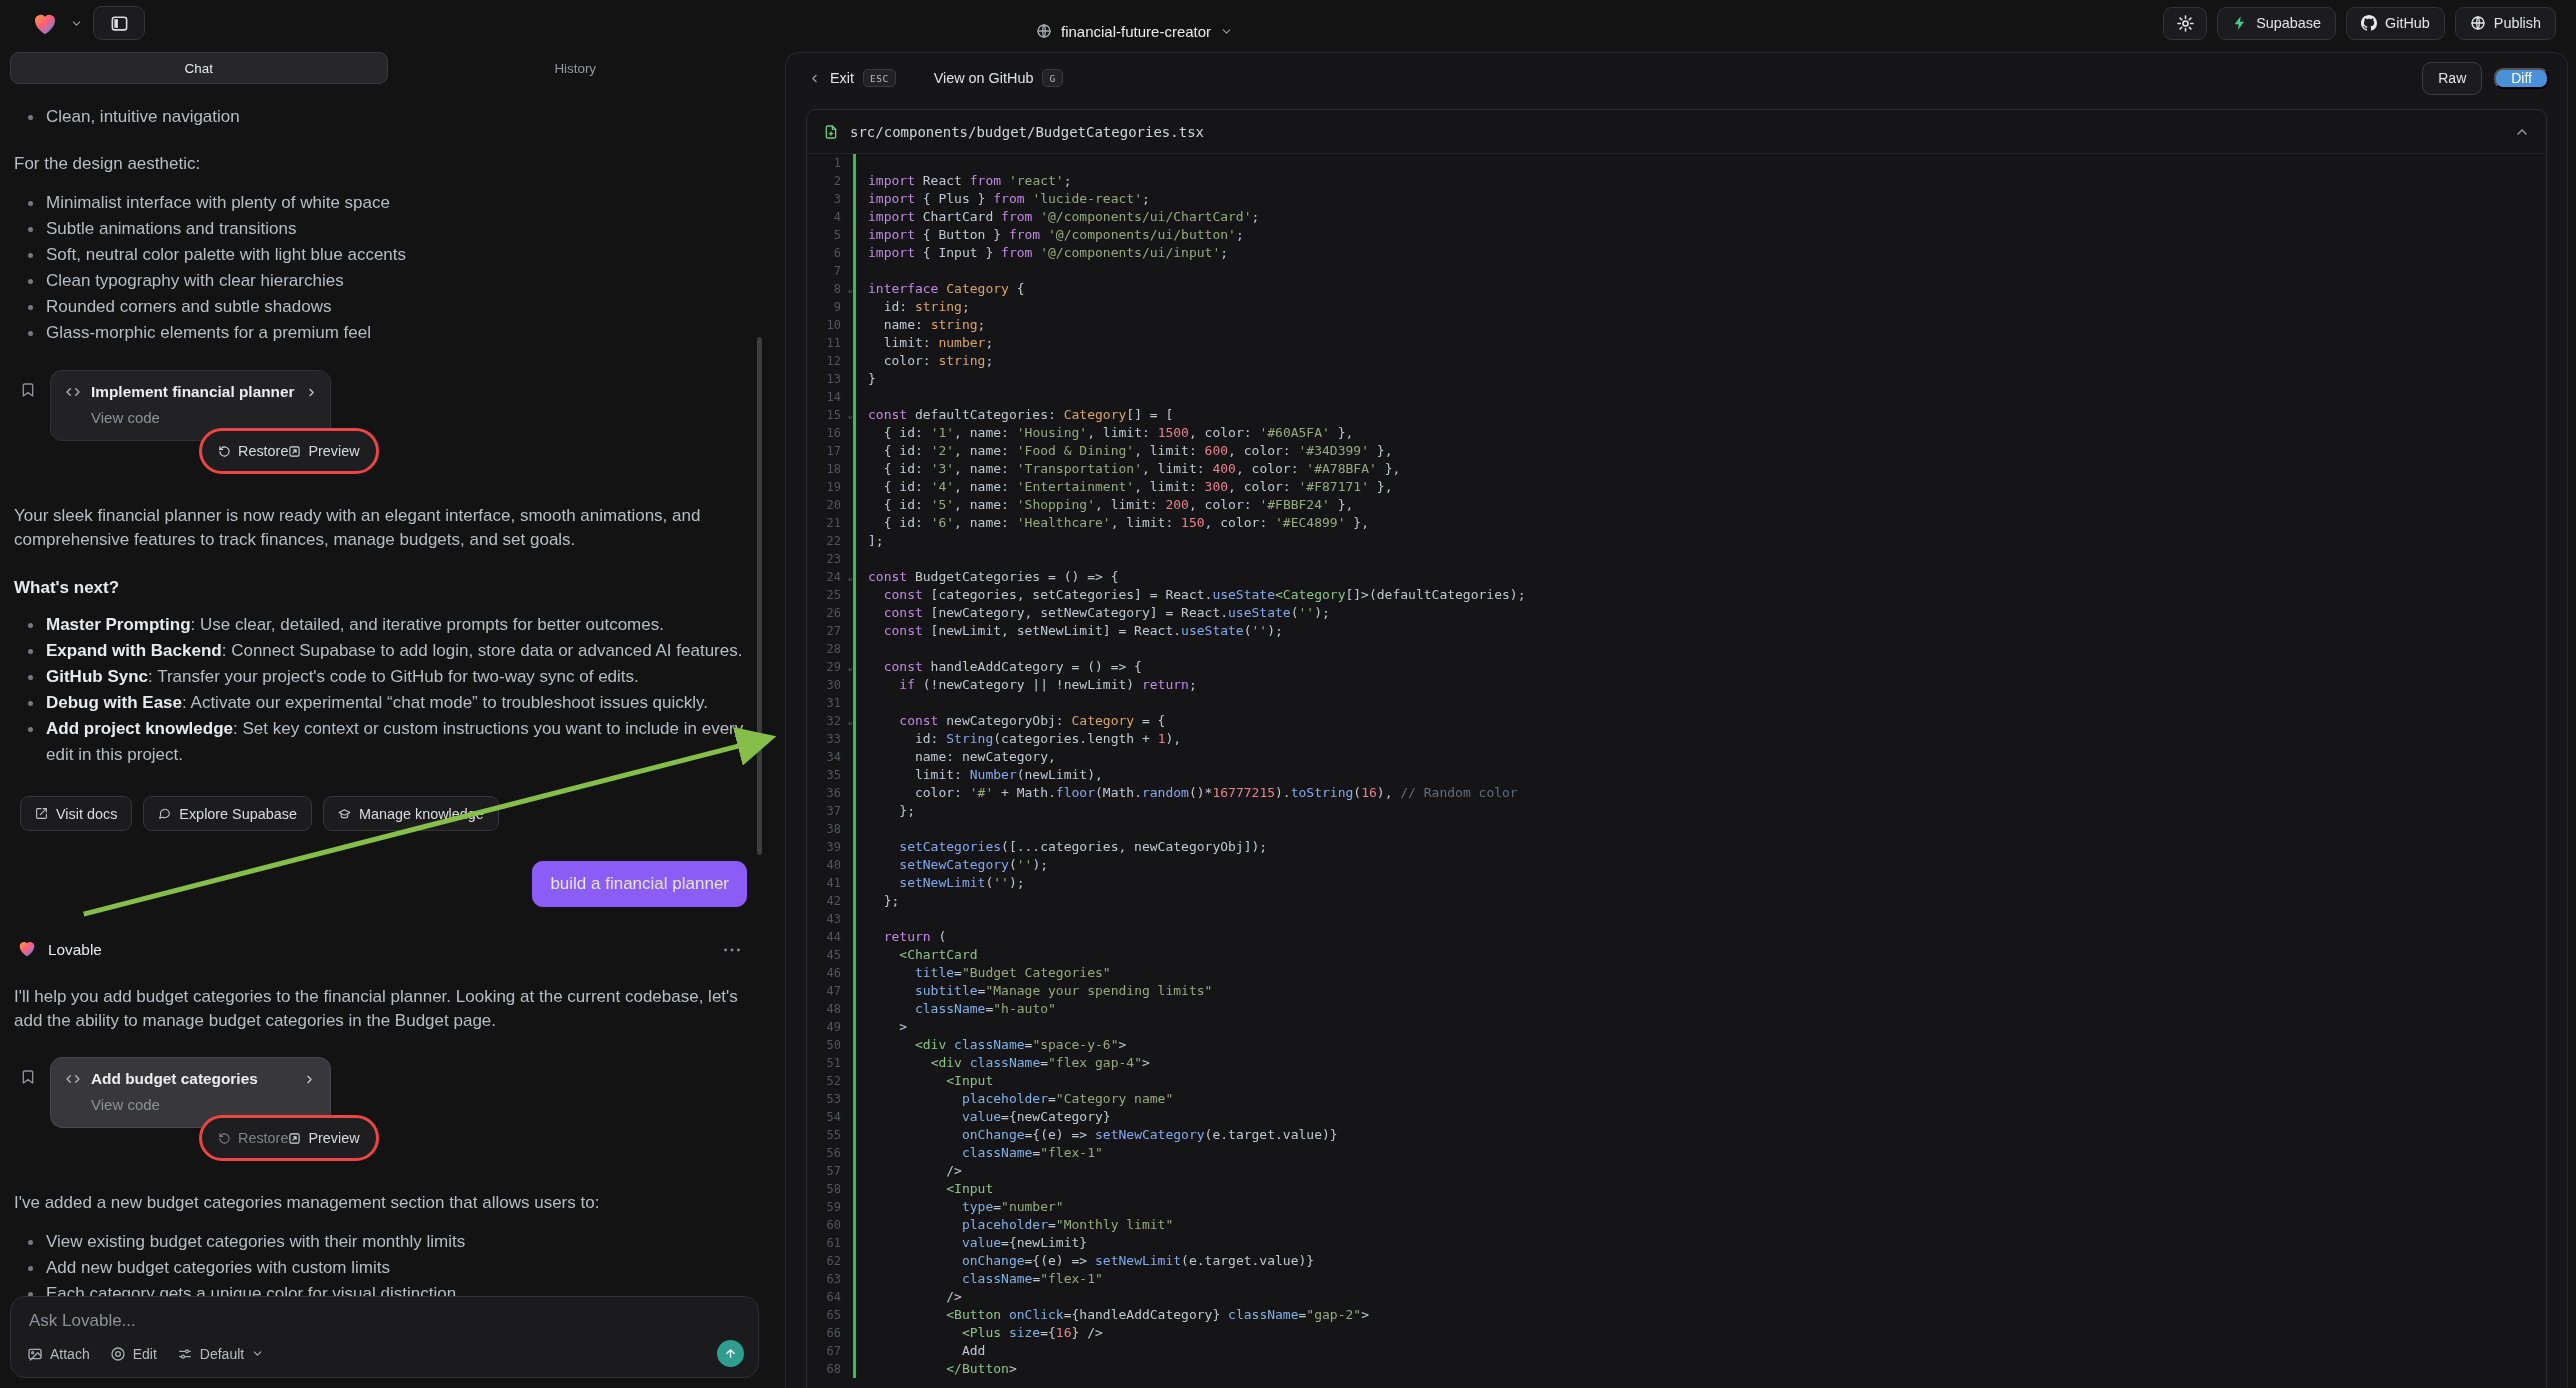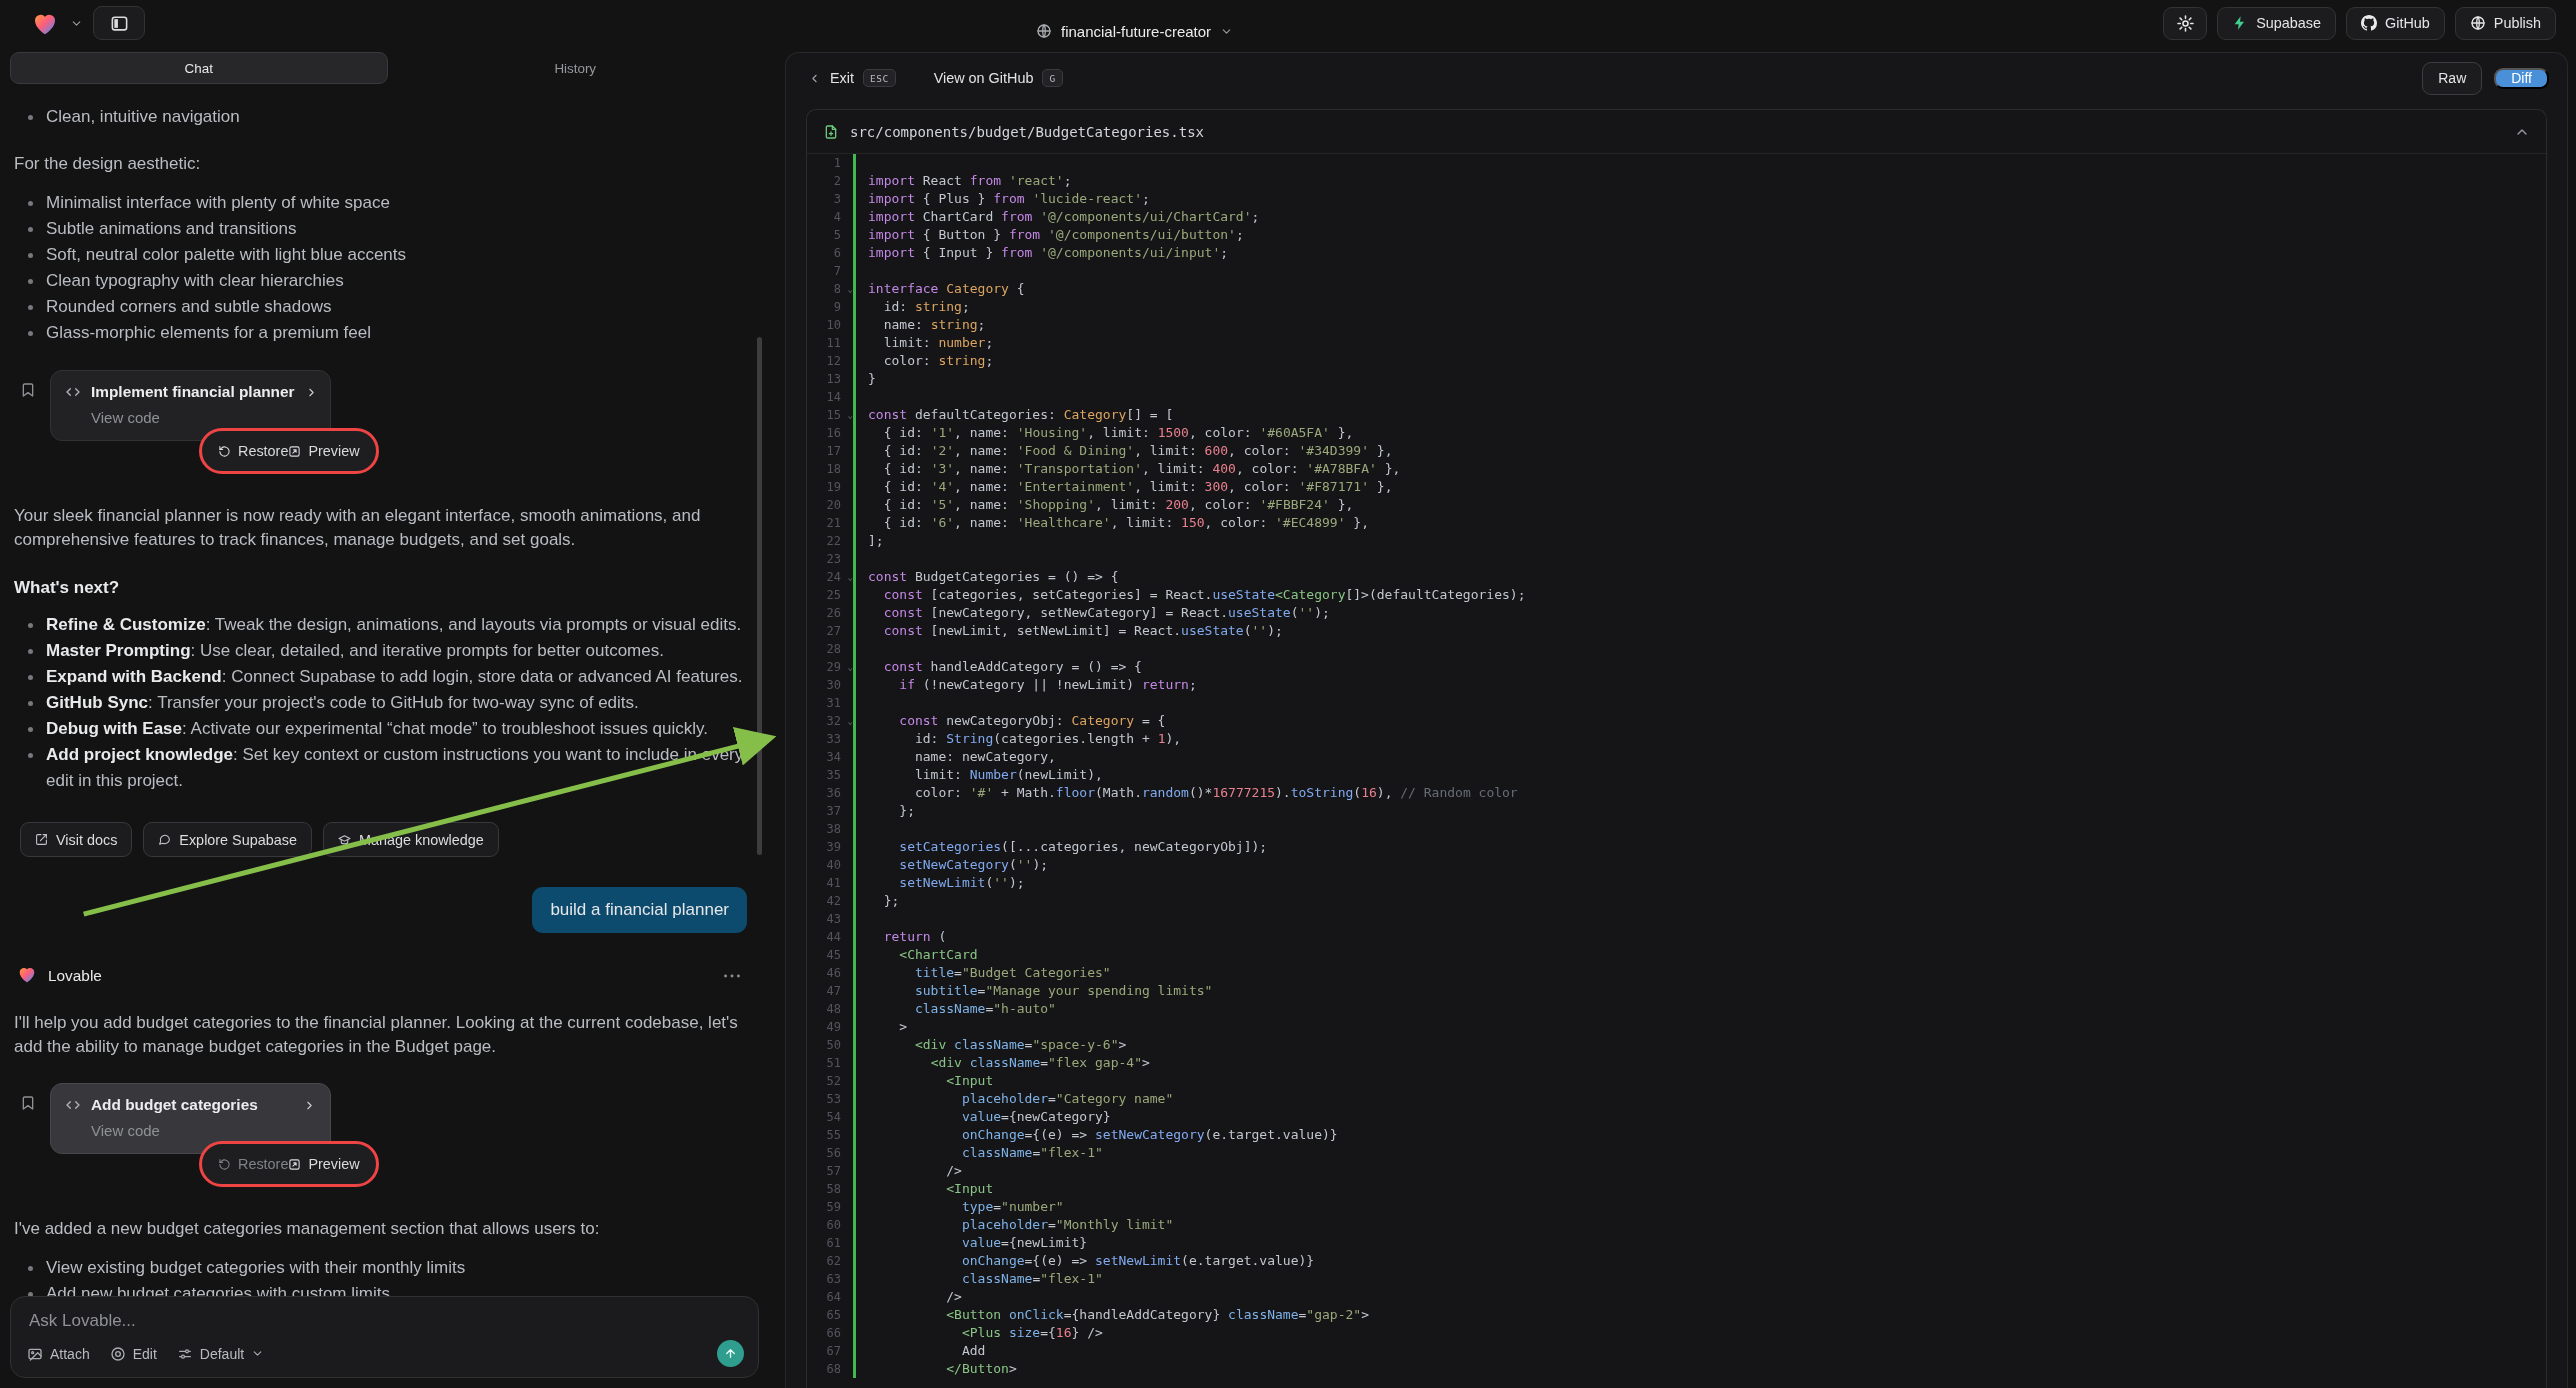--- a/index.html
+++ b/index.html
@@ -52,21 +52,21 @@
   .pill-row { position:relative; z-index:4; margin:-13px 0 8px 185px; display:inline-flex; }
   .pill { display:flex; align-items:center; gap:0; background:#1e1e21; border:3px solid #ef4444; border-radius:995px; padding:12px 16px; }
   .pill .act { display:flex; align-items:center; gap:7px; font-size:14.4px; color:#d9dadc; cursor:pointer; }
   .pill .act.dim { color:#808287; }
 
   .btns-row { display:flex; gap:11px; margin:28px 0 0 6px; }
   .chat-btn { display:flex; align-items:center; gap:8px; height:35px; padding:0 14px; background:#1c1c1f; border:1px solid #38383c; border-radius:9px; font-size:14.4px; color:#dcddde; cursor:pointer; }
   .chat-btn .icon { color:#c3c4c8; }
 
   .chip-row { display:flex; justify-content:flex-end; margin:30px 4px 6px 0; }
-  .user-chip { background:#0c4a6e; border-radius:11px; padding:13px 18px; font-size:17px; color:#e6e7e9; max-width:637px; }
+  .user-chip { background:#8b5cf6; border-radius:11px; padding:13px 18px; font-size:17px; color:#e6e7e9; max-width:637px; }
 
   .asst-head { display:flex; align-items:center; gap:10px; margin:30px 0 2px 2px; }
   .asst-head svg { width:22px; height:22px; }
   .asst-name { font-size:15.4px; color:#e9eaec; flex:1; }
   .asst-dots { color:#8c8e93; margin-right:8px; }
 
   
   .composer { position:absolute; left:10px; right:16px; bottom:10px; height:82px; background:#1b1b1e; border:1px solid #313134; border-radius:15px; padding:14px 16px 12px 18px; z-index:8; }
   .ask-input { width:100%; background:transparent; border:none; outline:none; font-size:17px; color:#e6e7e9; font-family:"Liberation Sans",sans-serif; }
   .ask-input::placeholder { color:#8f9196; }
@@ -239,21 +239,20 @@
               <span class="icon sm">
                 <svg viewBox="0 0 24 24">
                   <rect x="3.5" y="3.5" width="17" height="17" rx="3"></rect>
                   <path d="M9 15l6-6M10.5 9H15v4.5"></path>
                 </svg>
               </span>
               <span>Preview</span>
             </span>
           </div>
         </div><div class="para">Your sleek financial planner is now ready with an elegant interface, smooth animations, and comprehensive features to track finances, manage budgets, and set goals.</div><div class="heading">What's next?</div><ul class="blist">
-          <li><b>Refine &amp; Customize</b>: Tweak the design, animations, and layouts via prompts or visual edits.</li>
           <li><b>Master Prompting</b>: Use clear, detailed, and iterative prompts for better outcomes.</li>
           <li><b>Expand with Backend</b>: Connect Supabase to add login, store data or advanced AI features.</li>
           <li><b>GitHub Sync</b>: Transfer your project's code to GitHub for two-way sync of edits.</li>
           <li><b>Debug with Ease</b>: Activate our experimental “chat mode” to troubleshoot issues quickly.</li>
           <li><b>Add project knowledge</b>: Set key context or custom instructions you want to include in every edit in this project.</li>
         </ul><div class="btns-row">
           <button class="chat-btn">
             <span class="icon sm">
               <svg viewBox="0 0 24 24">
                 <path d="M15 3h6v6"></path>

